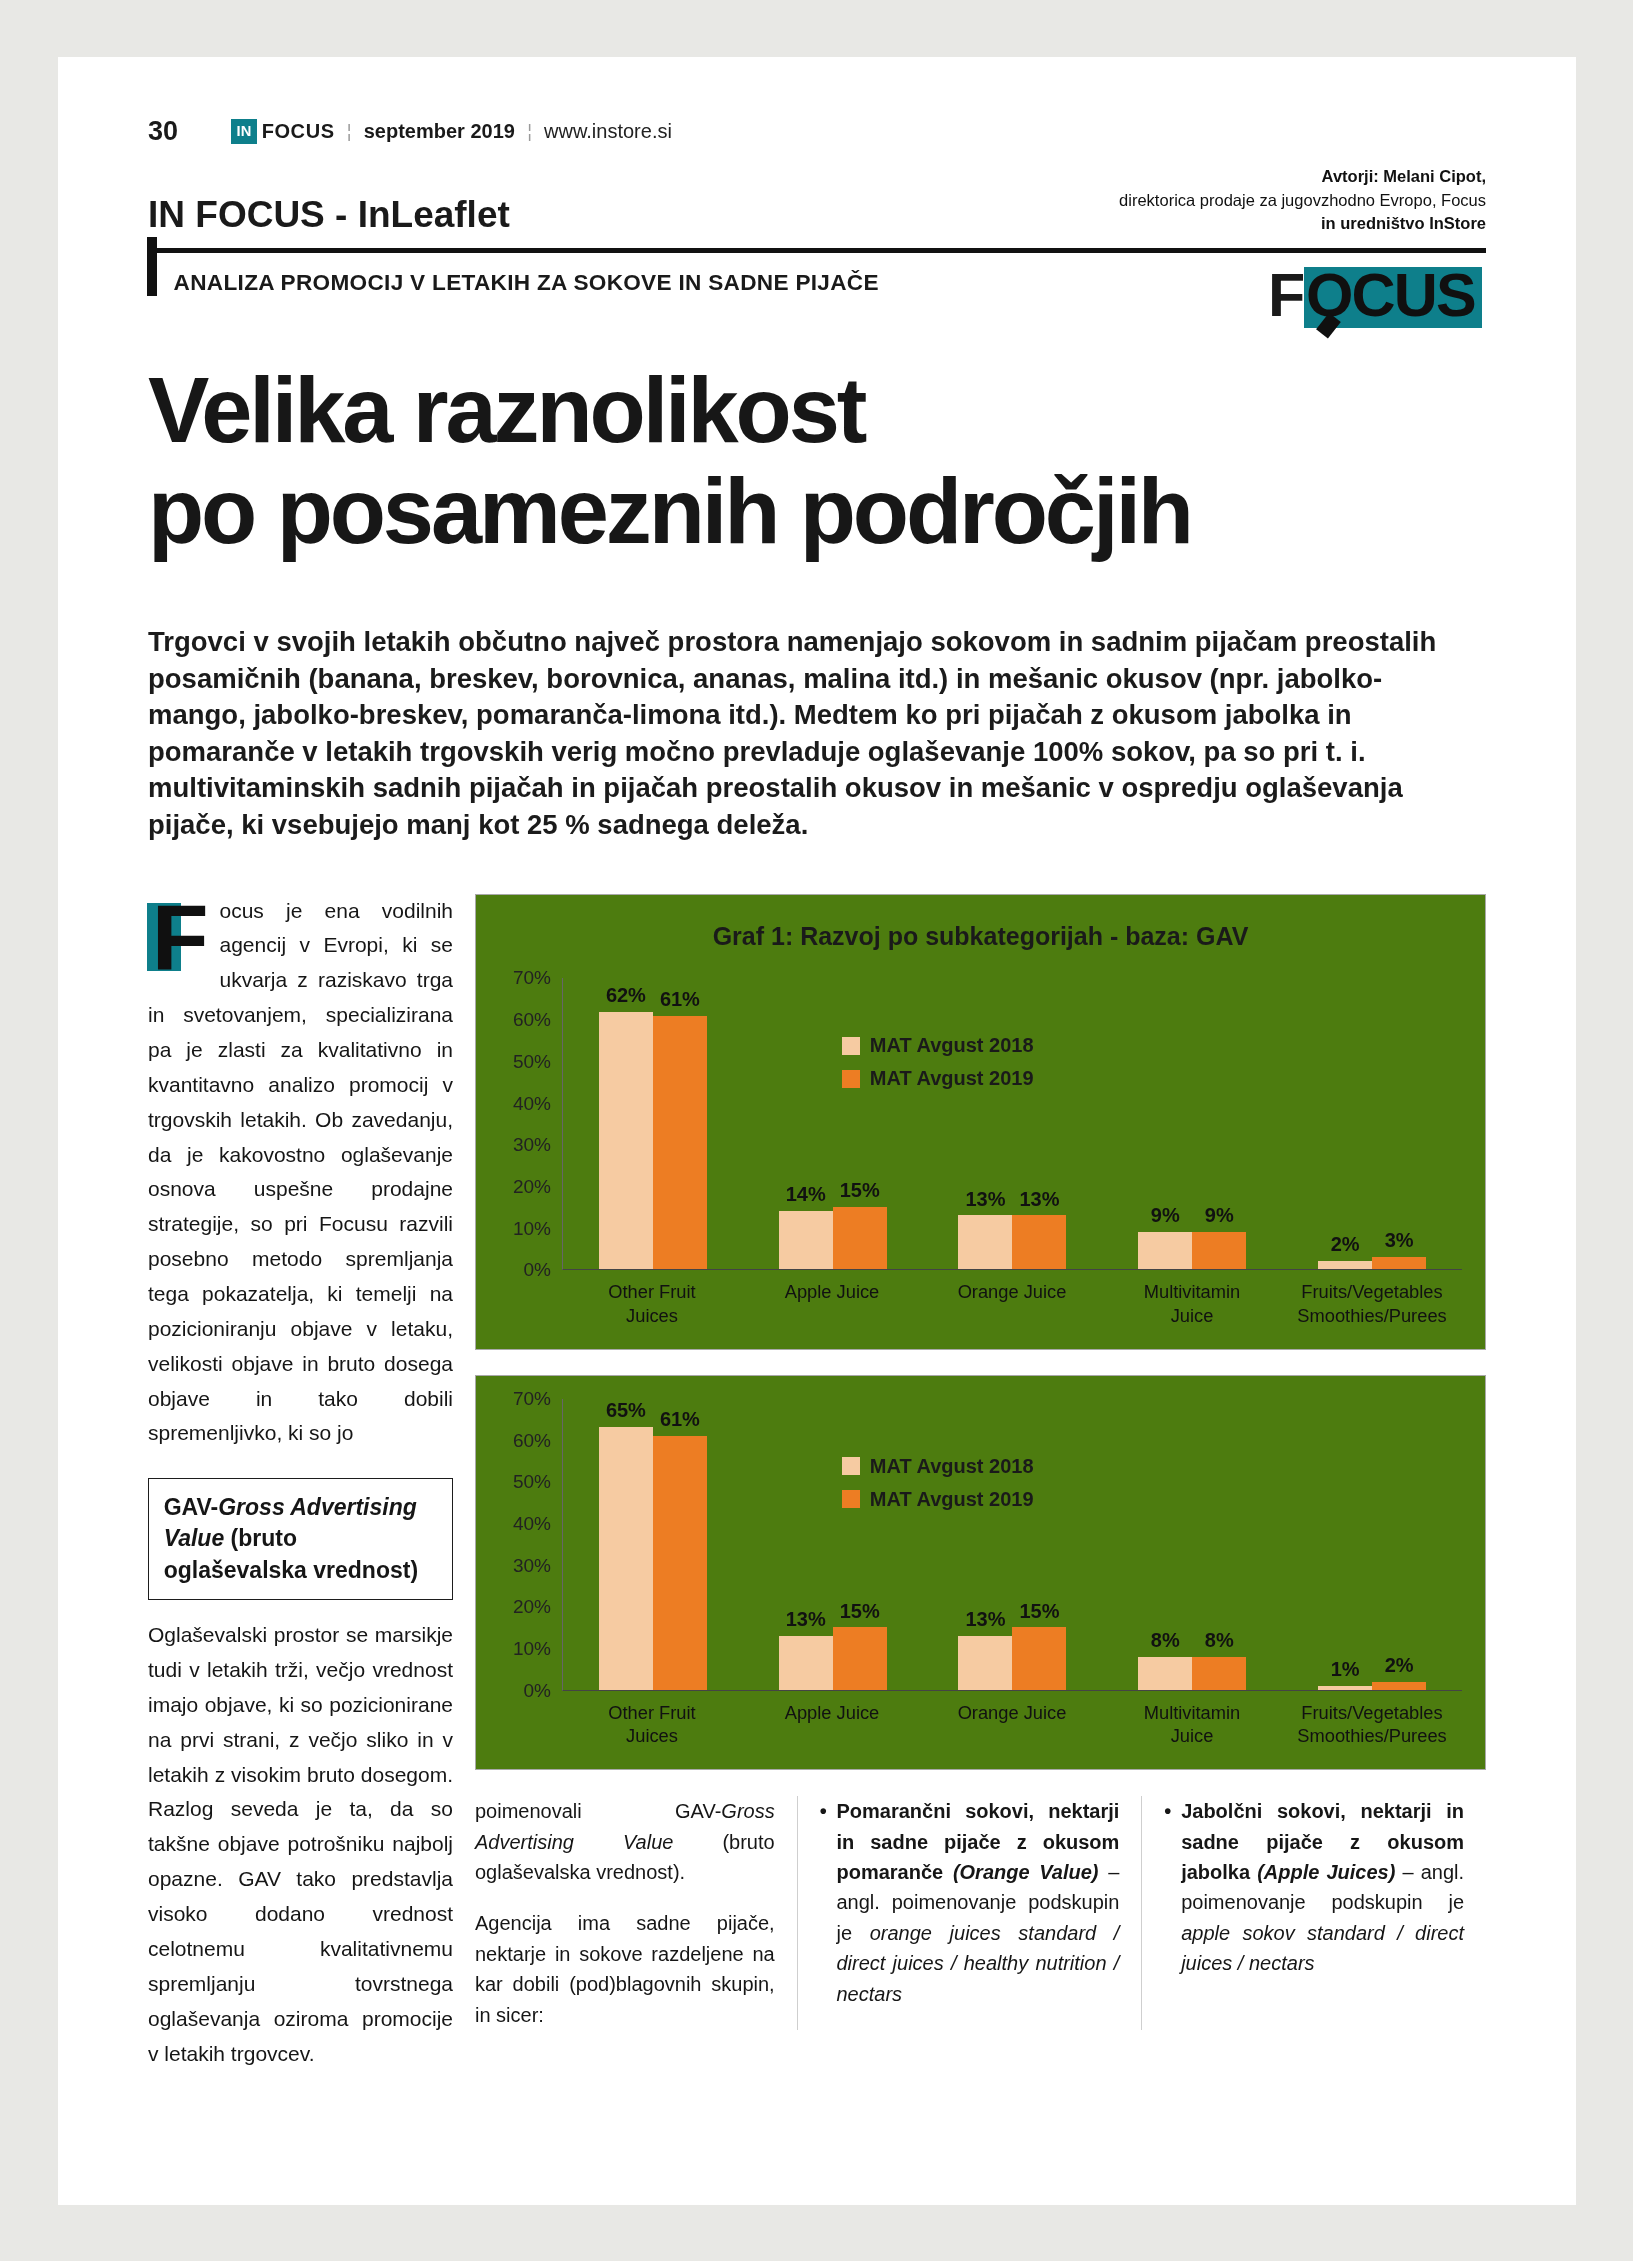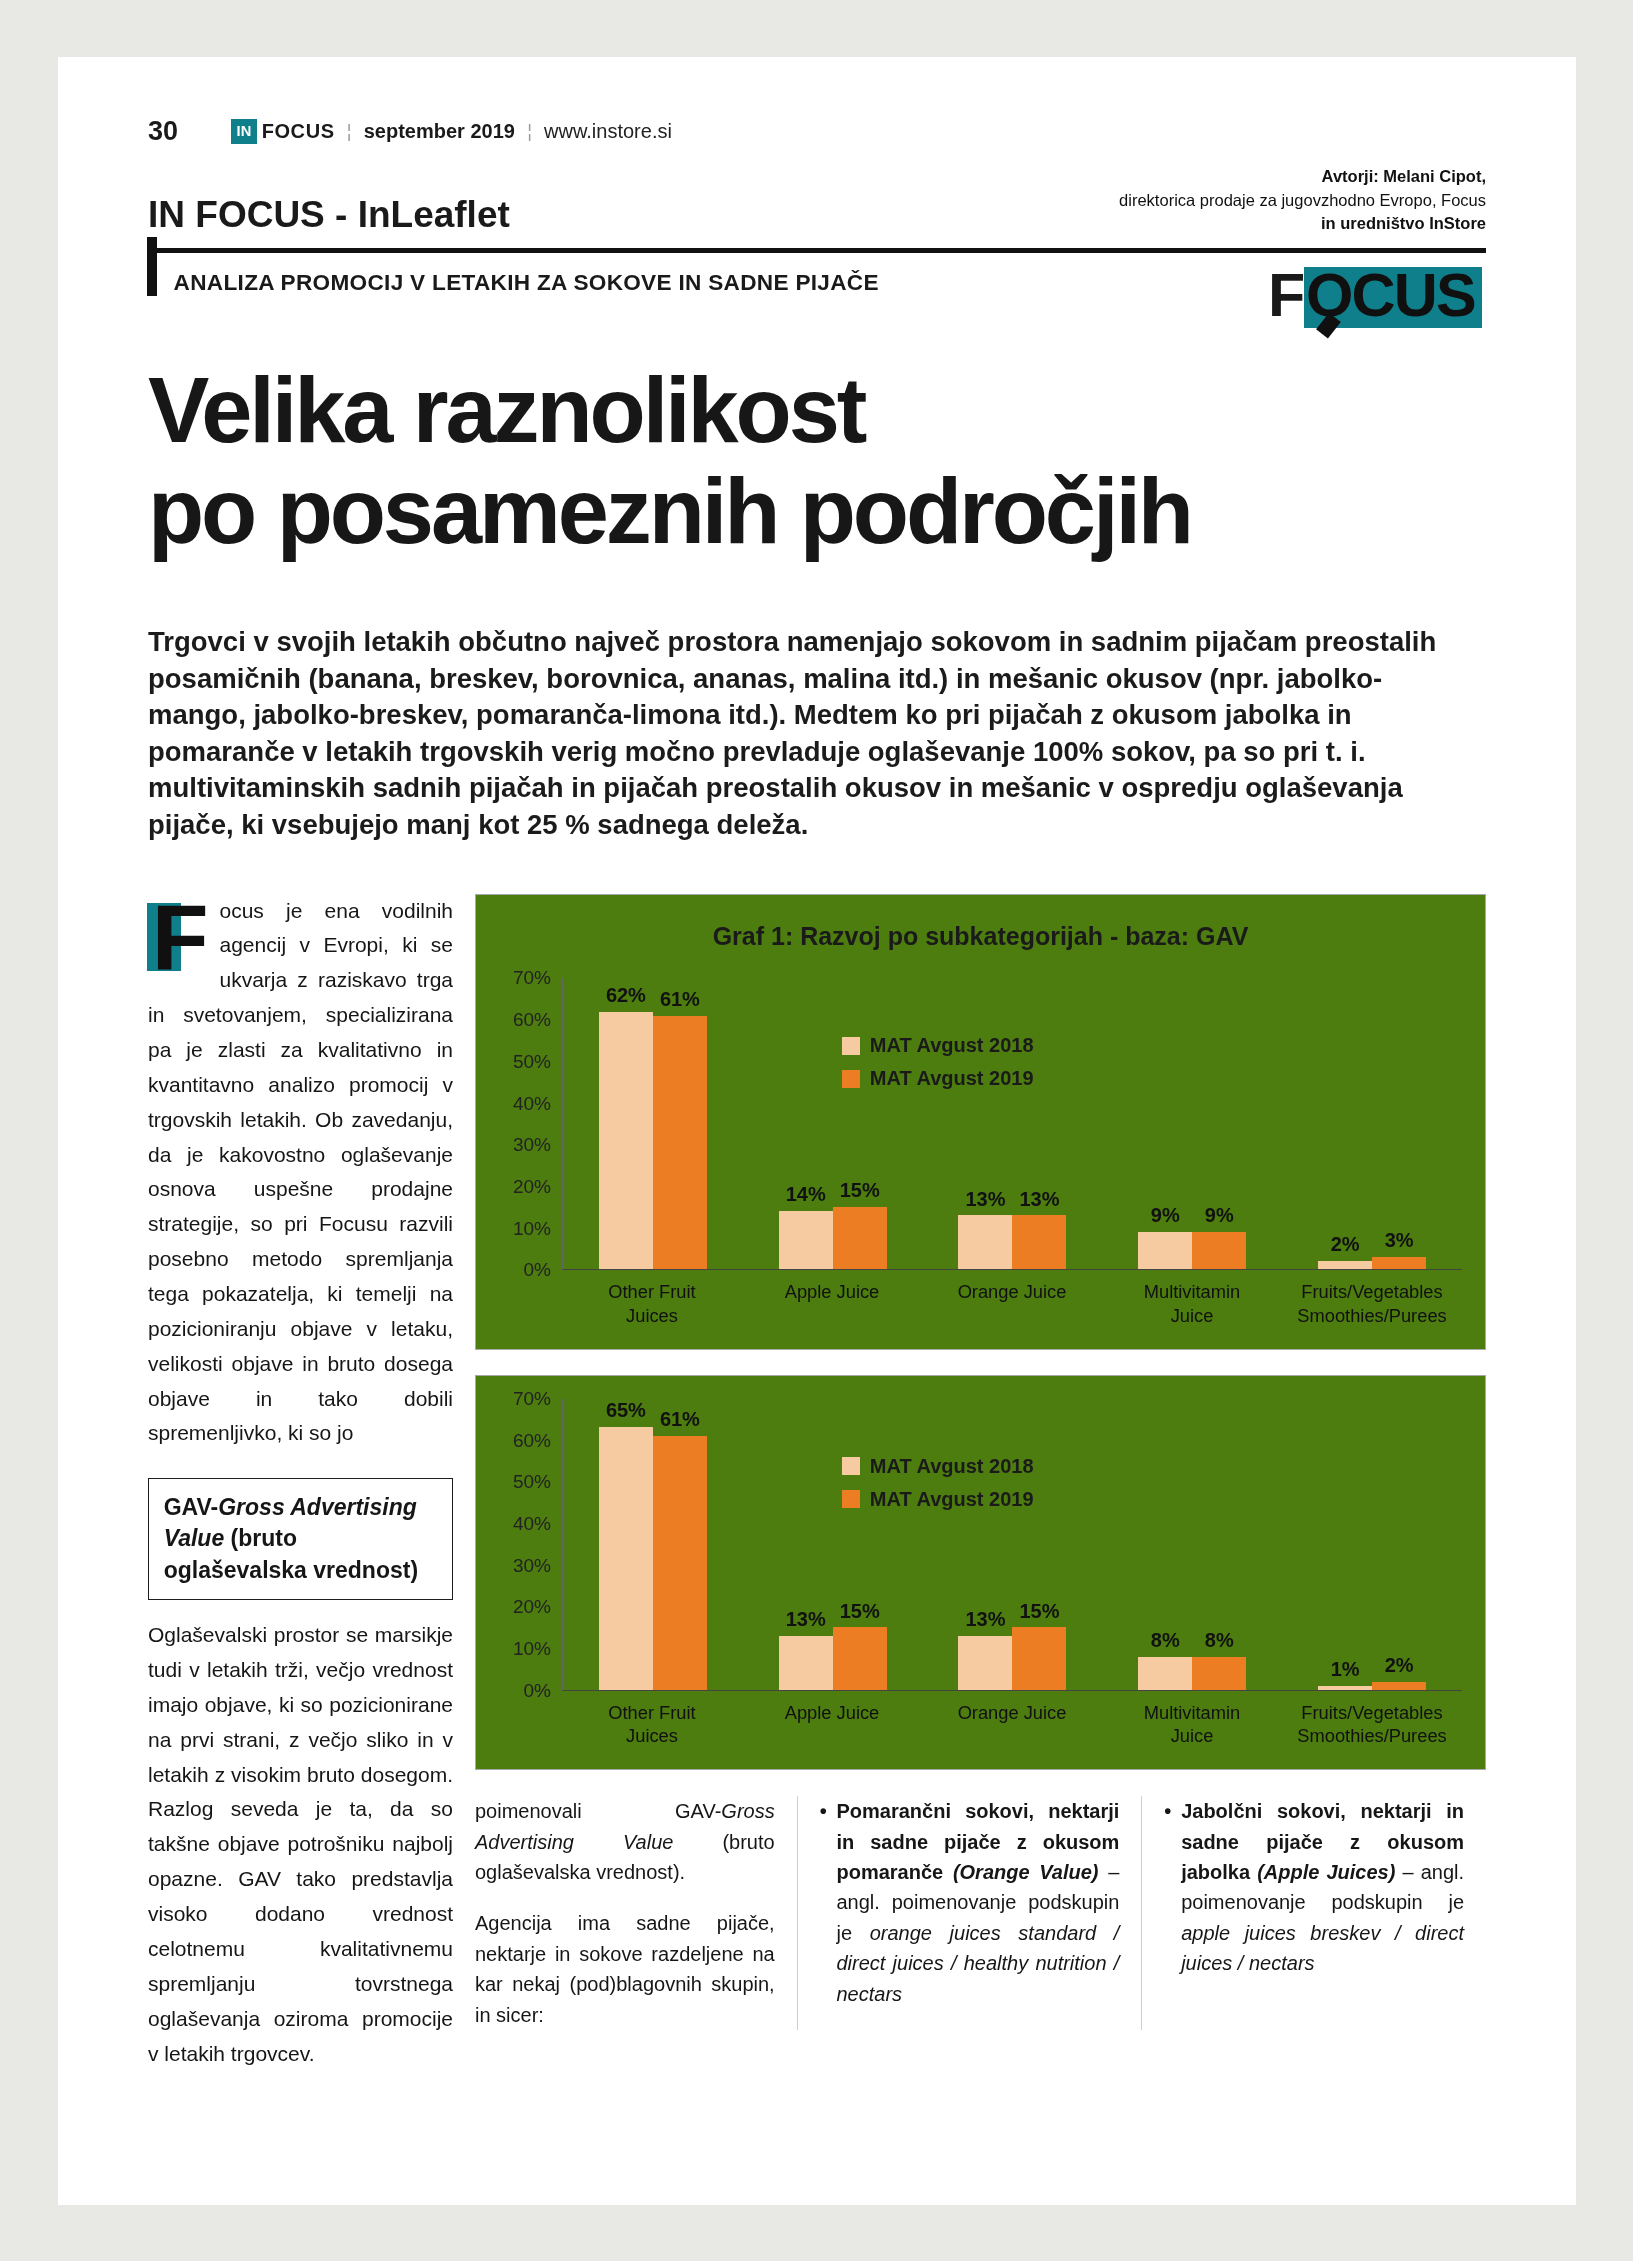--- a/index.html
+++ b/index.html
@@ -337,32 +337,32 @@
             <div class="xlabel">
               <div>Fruits/Vegetables</div>
               <div>Smoothies/Purees</div>
             </div>
           </div>
       </section>
 
       <div class="bottom">
         <div class="bcol">
           <p><span>poimenovali GAV-</span><span class="it">Gross Advertising Value</span><span> (bruto oglaševalska vrednost).</span></p>
-          <p>Agencija ima sadne pijače, nektarje in sokove razdeljene na kar nekaj (pod)blagovnih skupin, in sicer:</p>
+          <p>Agencija ima sadne pijače, nektarje in sokove razdeljene na kar dobili (pod)blagovnih skupin, in sicer:</p>
         </div>
         <div class="bcol">
           <div class="bullet-item">
             <span class="bullet">•</span>
             <span><span class="bold">Pomarančni sokovi, nektarji in sadne pijače z okusom pomaranče </span><span class="bolditalic">(Orange Value)</span><span> – angl. poimenovanje podskupin je </span><span class="it">orange juices standard / direct juices / healthy nutrition / nectars</span></span>
           </div>
         </div>
         <div class="bcol">
           <div class="bullet-item">
             <span class="bullet">•</span>
-            <span><span class="bold">Jabolčni sokovi, nektarji in sadne pijače z okusom jabolka </span><span class="bolditalic">(Apple Juices)</span><span> – angl. poimenovanje podskupin je </span><span class="it">apple juices breskev / direct juices / nectars</span></span>
+            <span><span class="bold">Jabolčni sokovi, nektarji in sadne pijače z okusom jabolka </span><span class="bolditalic">(Apple Juices)</span><span> – angl. poimenovanje podskupin je </span><span class="it">apple sokov standard / direct juices / nectars</span></span>
           </div>
         </div>
       </div>
 
     </div>
   </div>
 </div>
 
 
 </body></html>

